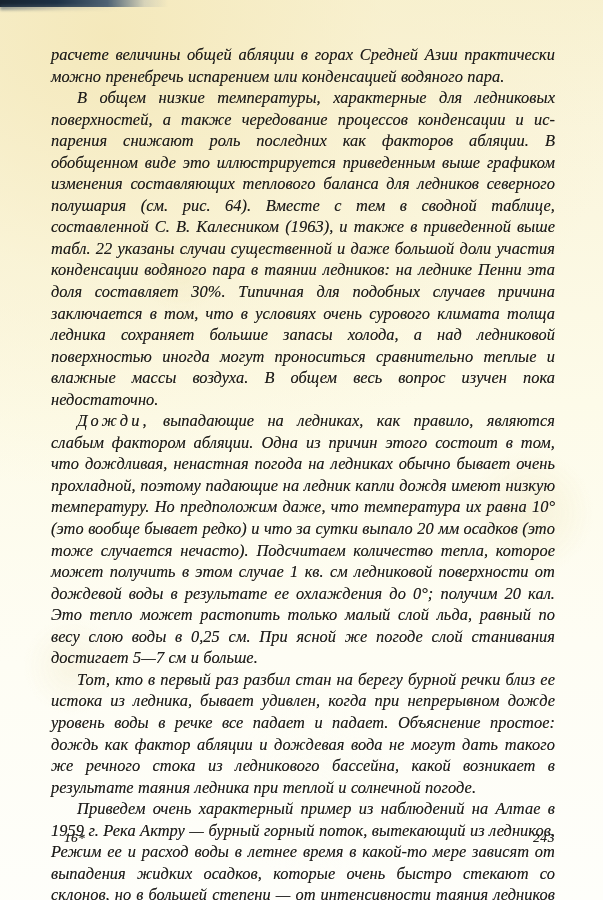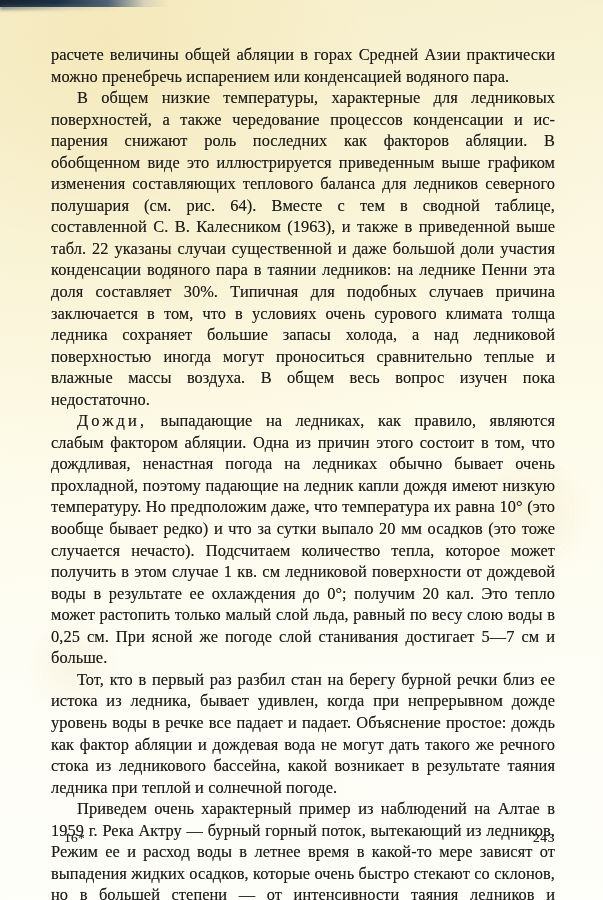--- a/index.html
+++ b/index.html
@@ -12,20 +12,21 @@
     position: relative;
     width: 603px;
     height: 900px;
     overflow: hidden;
     
     background:
       radial-gradient(ellipse 120% 70% at 18% 4%, rgba(244,232,186,0.95) 0%, rgba(248,240,205,0.55) 38%, rgba(253,252,240,0.0) 72%),
       linear-gradient(178deg, #f7f0cf 0%, #faf5dc 16%, #fdfbe9 46%, #fefdf4 72%, #fefefa 100%);
     font-family: "Liberation Serif", "DejaVu Serif", serif;
     color: #1d1c1a;
+    font-style: italic;
   }
   
   #grain {
     position: absolute;
     inset: 0;
     pointer-events: none;
     background:
       radial-gradient(circle 90px at 88% 57%, rgba(228,214,168,0.30), rgba(228,214,168,0) 70%),
       radial-gradient(circle 70px at 12% 74%, rgba(230,217,172,0.25), rgba(230,217,172,0) 70%),
       radial-gradient(circle 120px at 52% 88%, rgba(252,252,248,0.55), rgba(252,252,248,0) 72%),

